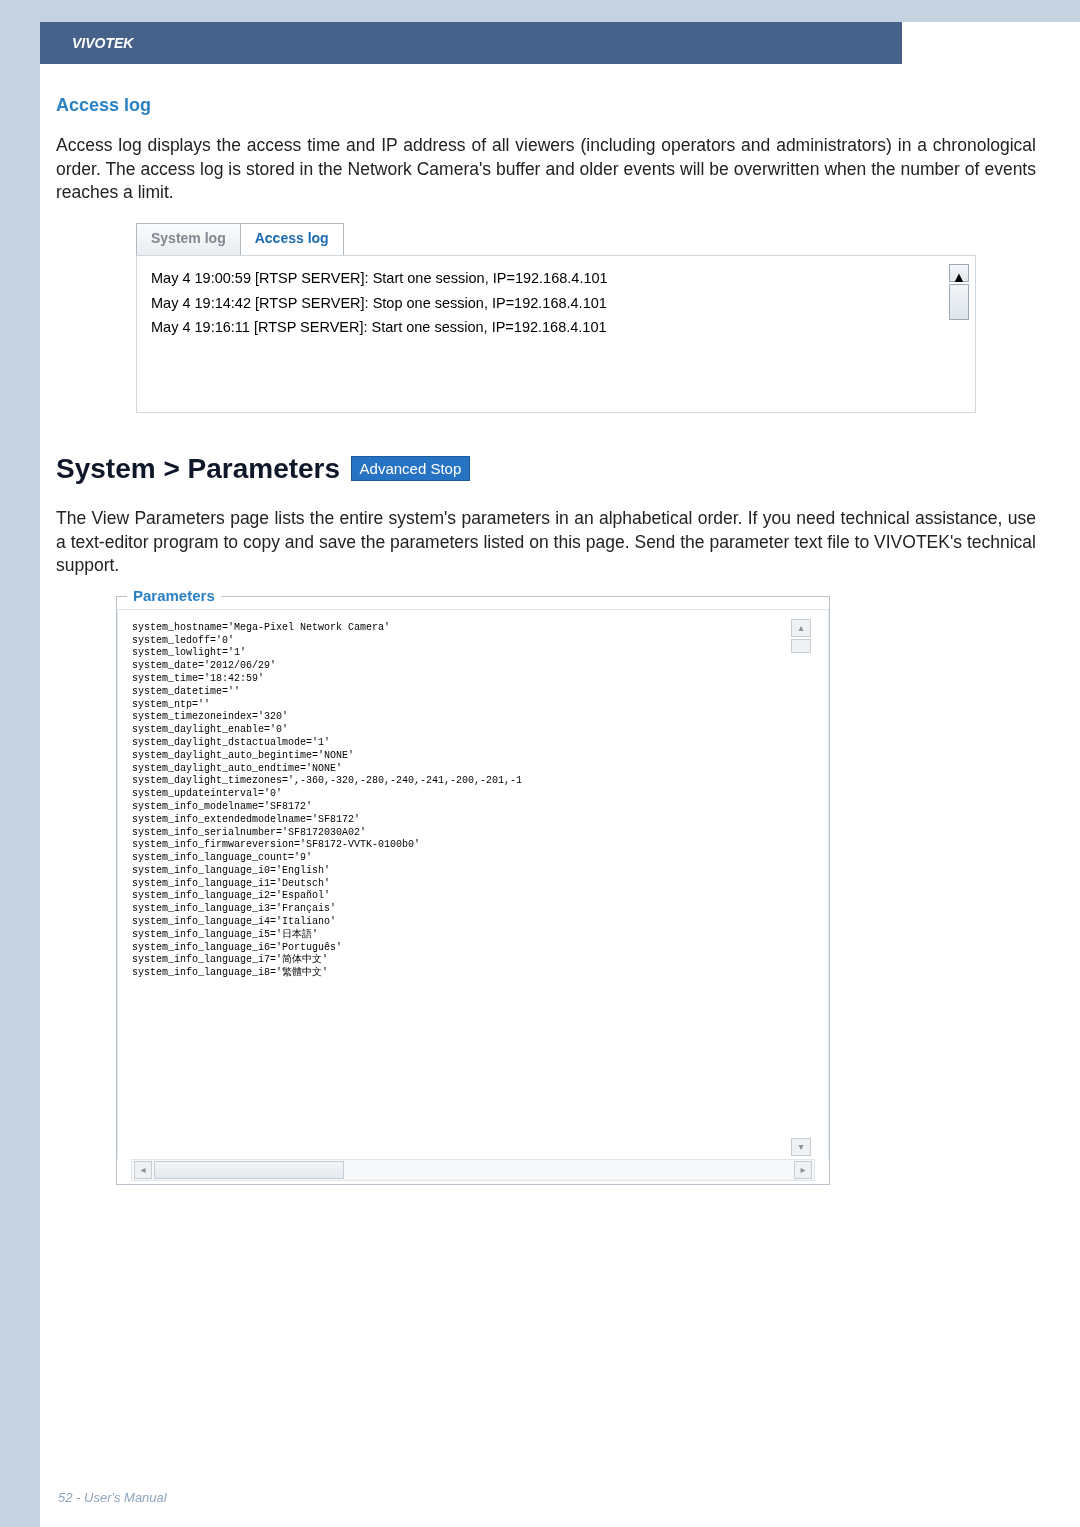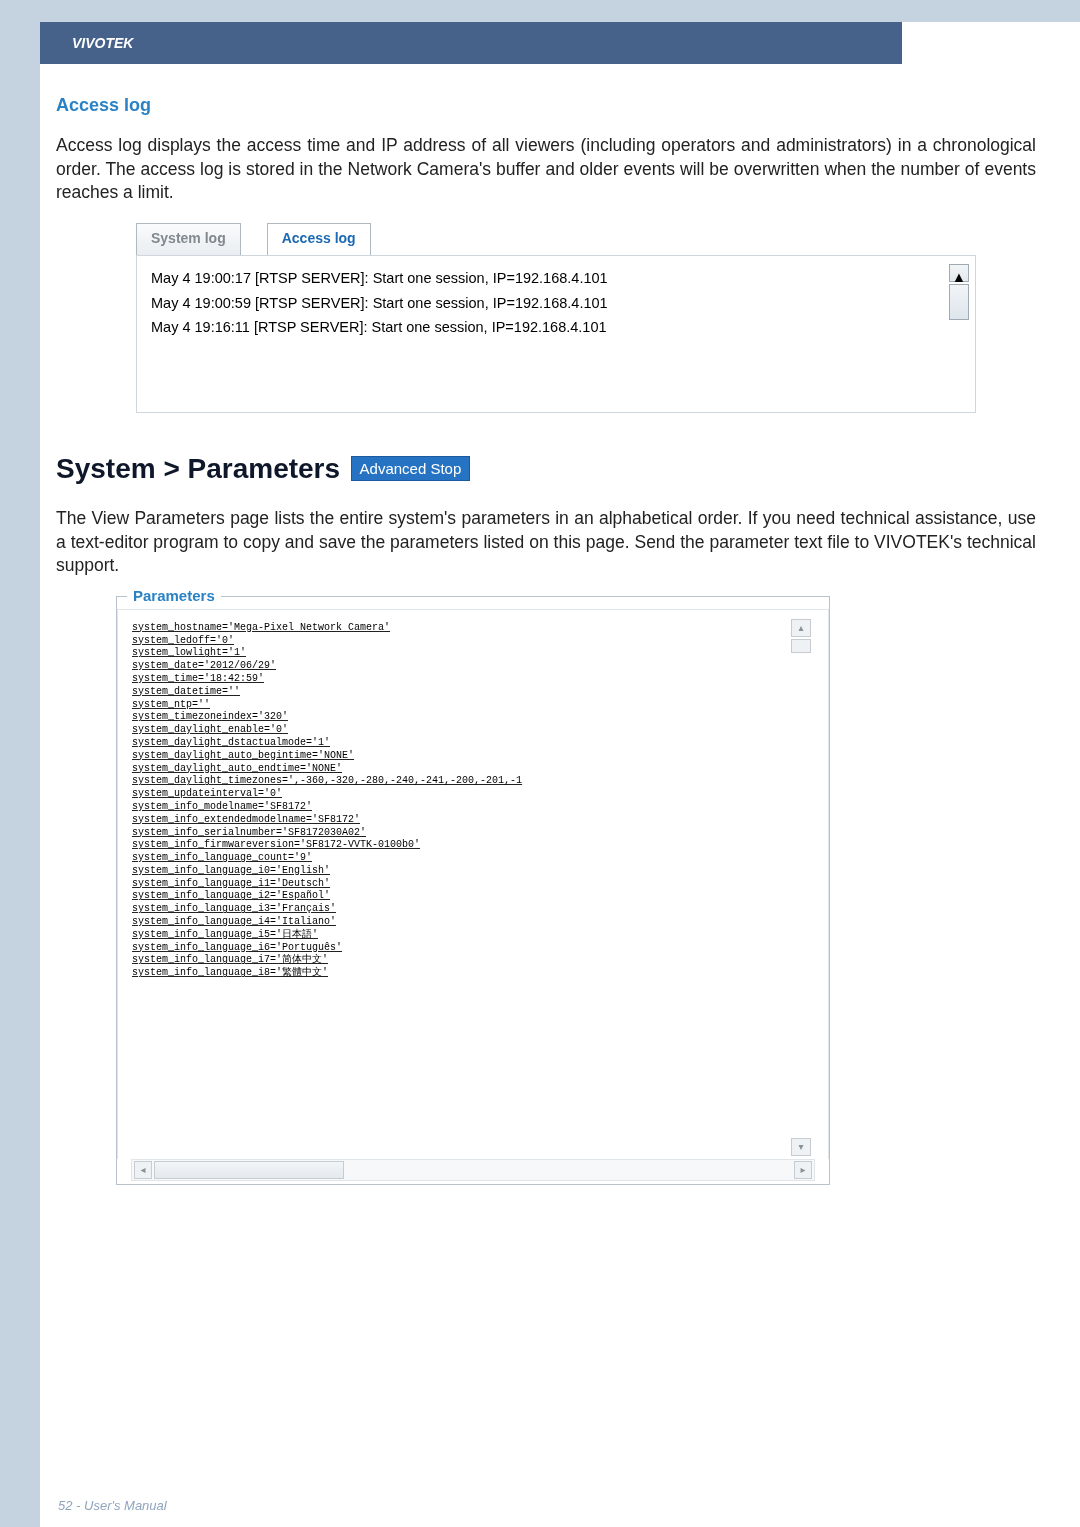--- a/index.html
+++ b/index.html
@@ -54,21 +54,20 @@
   margin-bottom: 18px;
 }
 .log-figure {
   margin-left: 80px;
   width: 840px;
   margin-bottom: 40px;
 }
 .tabs {
   height: 32px;
   display: flex;
-  gap: 27px;
 }
 .tab {
   border: 1px solid #aeb9c2;
   border-bottom: none;
   padding: 6px 14px;
   font-size: 14px;
   font-weight: bold;
   color: #808890;
   background: linear-gradient(#fafbfc,#e9edf1);
   margin-right: -1px;
@@ -127,21 +126,20 @@
 }
 .params-figure {
   margin-left: 60px;
   margin-top: 14px;
   width: 714px;
 }
 .fieldset {
   border: 1px solid #b8c2cc;
   padding: 12px 0 3px 0;
   position: relative;
-  text-decoration: underline;
 }
 .legend {
   position: absolute;
   top: -10px; left: 10px;
   background: #fff;
   padding: 0 6px;
   color: #2a82c5;
   font-weight: bold;
   font-size: 15px;
 }
@@ -203,21 +201,21 @@
 }
 .hscroll-right {
   position: absolute; right: 2px; top: 1px;
   width: 18px; height: 18px;
   border: 1px solid #c6ccd2;
   background: #eef2f5;
   font-size: 10px; text-align: center; line-height: 16px; color: #8a9198;
 }
 .footer {
   position: absolute;
-  left: 58px; bottom: 14px;
+  left: 58px; bottom: 22px;
   color: #8fa4bd;
   font-style: italic;
   font-size: 13px;
 }
 </style>
 </head>
 <body>
 
 <div class="page-bg">
   <div class="top-stripe"></div>
@@ -229,22 +227,22 @@
   <div class="content">
     <div class="section-h">Access log</div>
     <div class="body-text">Access log displays the access time and IP address of all viewers (including operators and administrators) in a chronological order. The access log is stored in the Network Camera's buffer and older events will be overwritten when the number of events reaches a limit.</div>
 
     <div class="log-figure">
       <div class="tabs">
         <div class="tab">System log</div>
         <div class="tab active">Access log</div>
       </div>
       <div class="log-body">
-        <div>May 4 19:00:17 [RTSP SERVER]: Start one session, IP=192.168.4.101</div>
         <div>May 4 19:00:59 [RTSP SERVER]: Start one session, IP=192.168.4.101</div>
+        <div>May 4 19:14:42 [RTSP SERVER]: Stop one session, IP=192.168.4.101</div>
         <div>May 4 19:16:11 [RTSP SERVER]: Start one session, IP=192.168.4.101</div>
         <div class="vscroll-up">▲</div>
         <div class="vscroll-thumb"></div>
       </div>
     </div>
 
     <div>
       <span class="big-h">System &gt; Parameters</span>
       <span class="advanced-badge">Advanced Stop</span>
     </div>

